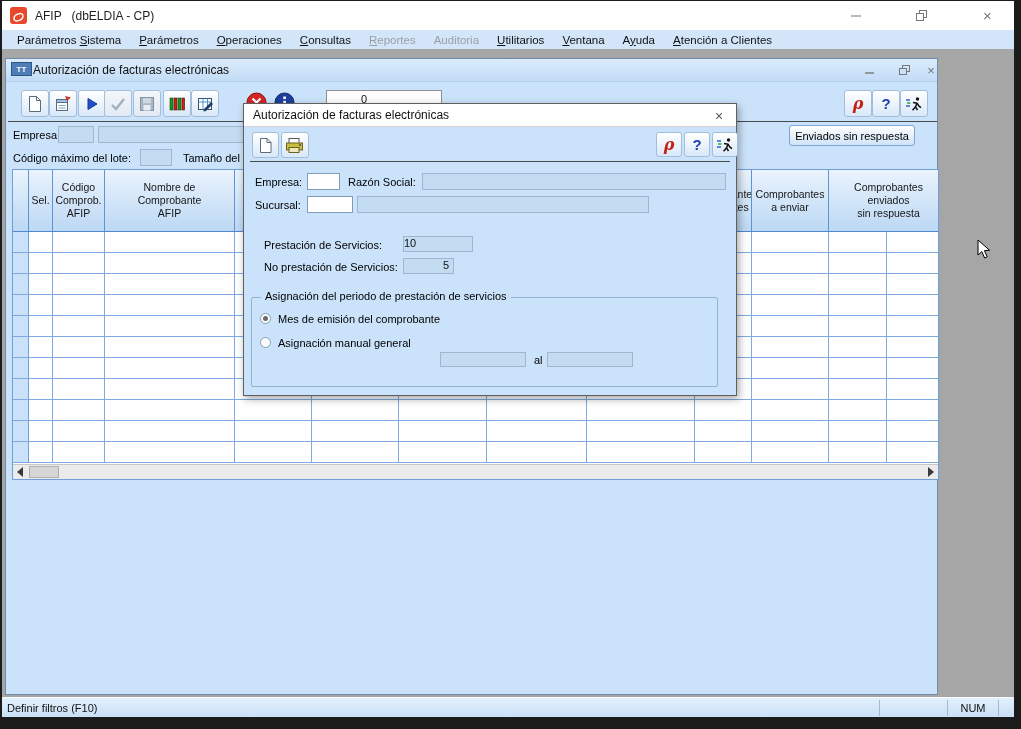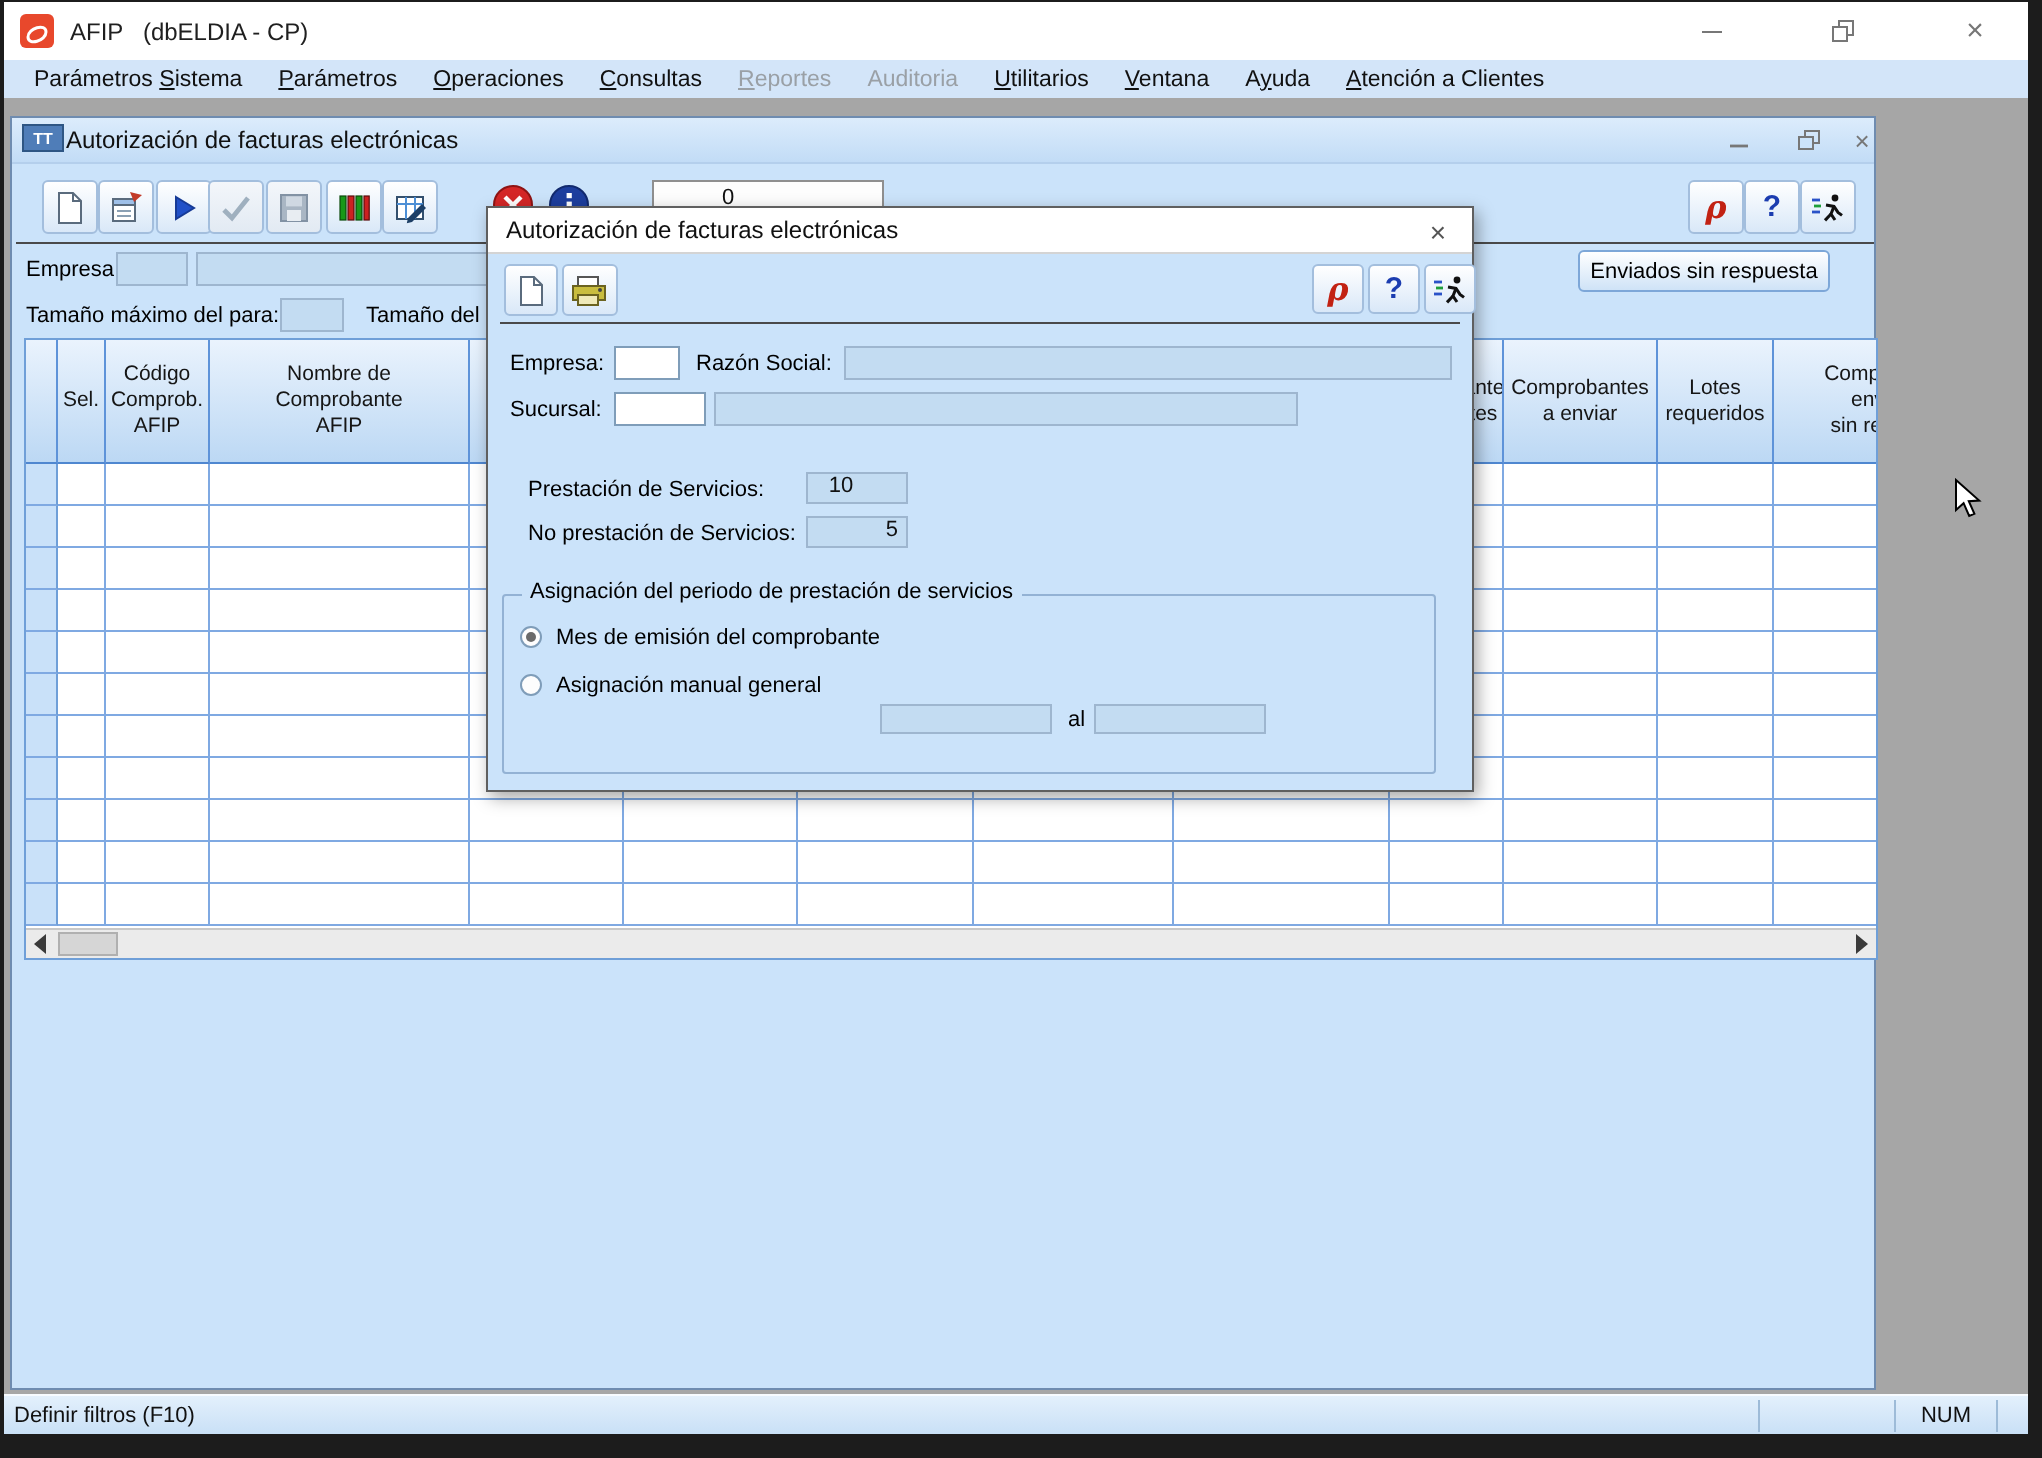--- a/index.html
+++ b/index.html
@@ -217,21 +217,21 @@
               <line x1="1" y1="10" x2="5" y2="10" stroke="#2a52c8" stroke-width="1.4"></line>
             </svg>
       </div>
 
       <div class="tool-sep"></div>
 
       <span class="flabel" style="left:7px;top:70px;">Empresa:</span>
       <div class="dfield" style="left:52px;top:67px;width:36px;height:17px;"></div>
       <div class="dfield" style="left:92px;top:67px;width:413px;height:17px;"></div>
 
-      <span class="flabel" style="left:7px;top:93px;">Tamaño máximo del para:</span>
+      <span class="flabel" style="left:7px;top:93px;">Código máximo del lote:</span>
       <div class="dfield" style="left:134px;top:90px;width:32px;height:17px;"></div>
       <span class="flabel" style="left:177px;top:93px;">Tamaño del lote:</span>
 
       <div class="push-btn" style="left:783px;top:66px;width:126px;height:21px;">Enviados sin respuesta</div>
 
       <div class="grid">
         <div class="ghead" id="grid-head">
               <div class="gh" style="width: 16px;"></div>
               <div class="gh" style="width: 24px;">
                 <div>Sel.</div>
@@ -251,24 +251,20 @@
               <div class="gh" style="width: 88px;"></div>
               <div class="gh" style="width: 100px;"></div>
               <div class="gh" style="width: 108px;"></div>
               <div class="gh" style="width: 57px;">
                 <div>Comprobantes</div>
                 <div>pendientes</div>
               </div>
               <div class="gh" style="width: 77px;">
                 <div>Comprobantes</div>
                 <div>a enviar</div>
-              </div>
-              <div class="gh" style="width: 58px;">
-                <div>Lotes</div>
-                <div>requeridos</div>
               </div>
               <div class="gh" style="width: 120px;">
                 <div>Comprobantes</div>
                 <div>enviados</div>
                 <div>sin respuesta</div>
               </div>
             </div>
         <div class="grows" id="grid-rows">
               <div class="grow">
                 <div class="gc selcol" style="width: 16px;"></div>
@@ -492,21 +488,21 @@
     <span class="flabel" style="left:11px;top:72px;">Empresa:</span>
     <div class="wfield" style="left:63px;top:69px;width:33px;height:17px;"></div>
     <span class="flabel" style="left:104px;top:72px;">Razón Social:</span>
     <div class="dfield" style="left:178px;top:69px;width:304px;height:17px;"></div>
 
     <span class="flabel" style="left:11px;top:95px;">Sucursal:</span>
     <div class="wfield" style="left:63px;top:92px;width:46px;height:17px;"></div>
     <div class="dfield" style="left:113px;top:92px;width:292px;height:17px;"></div>
 
     <span class="flabel" style="left:20px;top:135px;">Prestación de Servicios:</span>
-    <div class="dfield" style="left:159px;top:132px;width:51px;height:16px;text-align:center;padding-right:16px;">10</div>
+    <div class="dfield" style="left:159px;top:132px;width:70px;height:16px;text-align:left;padding-right:16px;">10</div>
     <span class="flabel" style="left:20px;top:157px;">No prestación de Servicios:</span>
     <div class="dfield" style="left:159px;top:154px;width:51px;height:16px;text-align:right;padding-right:4px;">5</div>
 
     <div class="grpbox" style="left:7px;top:193px;width:467px;height:90px;">
       <span class="legend">Asignación del periodo de prestación de servicios</span>
     </div>
     <div class="radio sel" id="radio-mes" style="left:16px;top:209px;"></div>
     <span class="flabel" style="left:34px;top:209px;">Mes de emisión del comprobante</span>
     <div class="radio" id="radio-manual" style="left:16px;top:233px;"></div>
     <span class="flabel" style="left:34px;top:233px;">Asignación manual general</span>

